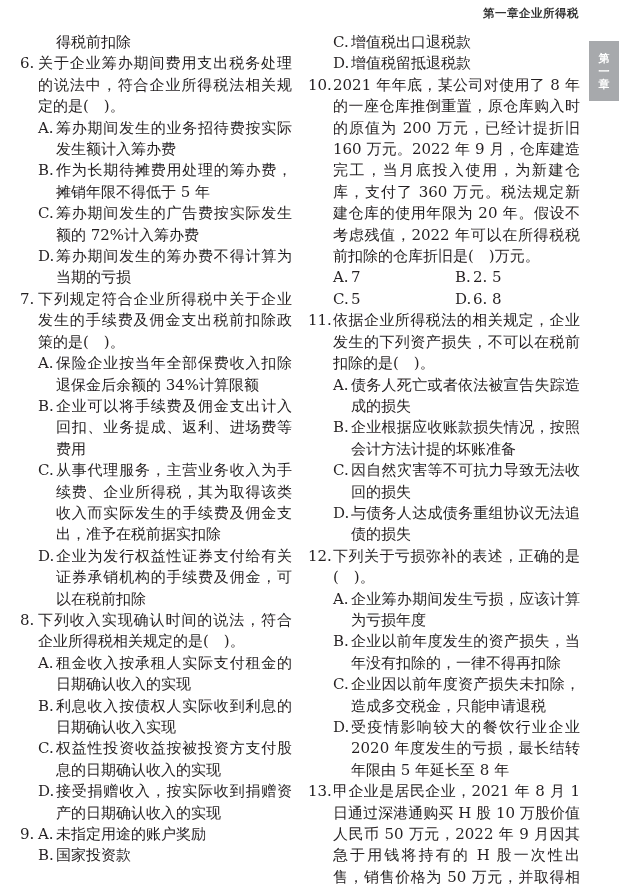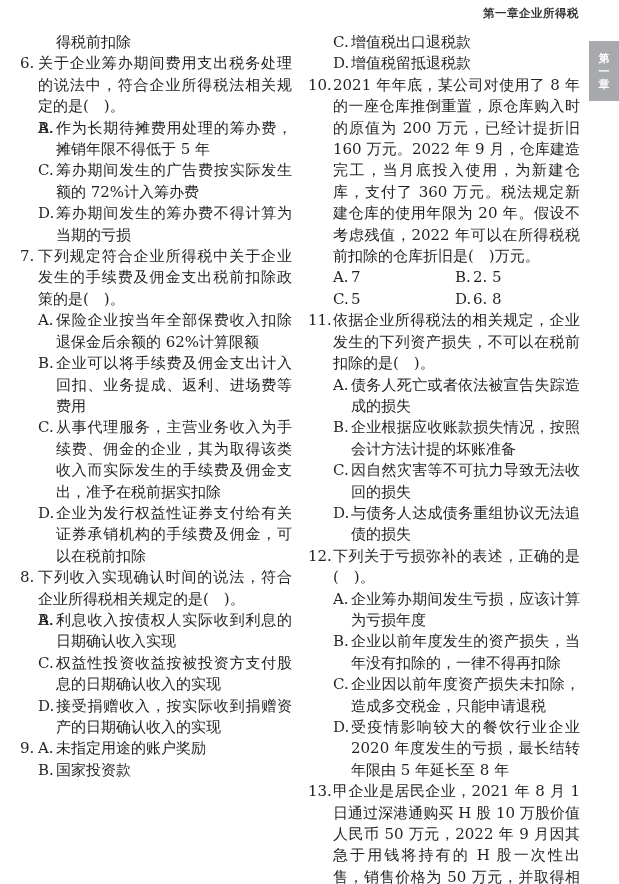--- a/index.html
+++ b/index.html
@@ -37,37 +37,37 @@
   <span>第</span>
   <span>一</span>
   <span>章</span>
 </div>
 
 <div class="col left">
   <div class="cont">得税前扣除</div>
 
   <div>
     <div class="q"><span class="qnum">6.</span><span>关于企业筹办期间费用支出税务处理的说法中，符合企业所得税法相关规定的是(　)。</span></div>
-    <div class="opt"><span class="letter">A.</span></div>
+    <div class="opt"><span class="letter">A.</span><span>筹办期间发生的业务招待费按实际发生额计入筹办费</span></div>
     <div class="opt"><span class="letter">B.</span><span>作为长期待摊费用处理的筹办费，摊销年限不得低于 5 年</span></div>
     <div class="opt"><span class="letter">C.</span><span>筹办期间发生的广告费按实际发生额的 72%计入筹办费</span></div>
     <div class="opt"><span class="letter">D.</span><span>筹办期间发生的筹办费不得计算为当期的亏损</span></div>
   </div>
 
   <div>
     <div class="q"><span class="qnum">7.</span><span>下列规定符合企业所得税中关于企业发生的手续费及佣金支出税前扣除政策的是(　)。</span></div>
-    <div class="opt"><span class="letter">A.</span><span>保险企业按当年全部保费收入扣除退保金后余额的 62%计算限额</span></div>
+    <div class="opt"><span class="letter">A.</span><span>保险企业按当年全部保费收入扣除退保金后余额的 34%计算限额</span></div>
     <div class="opt"><span class="letter">B.</span><span>企业可以将手续费及佣金支出计入回扣、业务提成、返利、进场费等费用</span></div>
-    <div class="opt"><span class="letter">C.</span><span>从事代理服务，主营业务收入为手续费、佣金的企业，其为取得该类收入而实际发生的手续费及佣金支出，准予在税前据实扣除</span></div>
+    <div class="opt"><span class="letter">C.</span><span>从事代理服务，主营业务收入为手续费、企业所得税，其为取得该类收入而实际发生的手续费及佣金支出，准予在税前据实扣除</span></div>
     <div class="opt"><span class="letter">D.</span><span>企业为发行权益性证券支付给有关证券承销机构的手续费及佣金，可以在税前扣除</span></div>
   </div>
 
   <div>
     <div class="q"><span class="qnum">8.</span><span>下列收入实现确认时间的说法，符合企业所得税相关规定的是(　)。</span></div>
-    <div class="opt"><span class="letter">A.</span></div>
+    <div class="opt"><span class="letter">A.</span><span>租金收入按承租人实际支付租金的日期确认收入的实现</span></div>
     <div class="opt"><span class="letter">B.</span><span>利息收入按债权人实际收到利息的日期确认收入实现</span></div>
     <div class="opt"><span class="letter">C.</span><span>权益性投资收益按被投资方支付股息的日期确认收入的实现</span></div>
     <div class="opt"><span class="letter">D.</span><span>接受捐赠收入，按实际收到捐赠资产的日期确认收入的实现</span></div>
   </div>
 
   <div>
     <div class="q"><span class="qnum">9.</span></div>
     <div class="opt"><span class="letter">A.</span><span>未指定用途的账户奖励</span></div>
     <div class="opt"><span class="letter">B.</span><span>国家投资款</span></div>
   </div>

